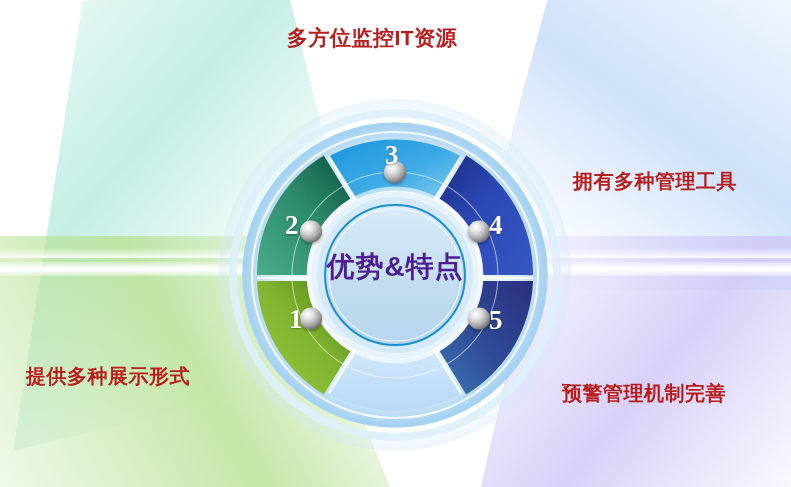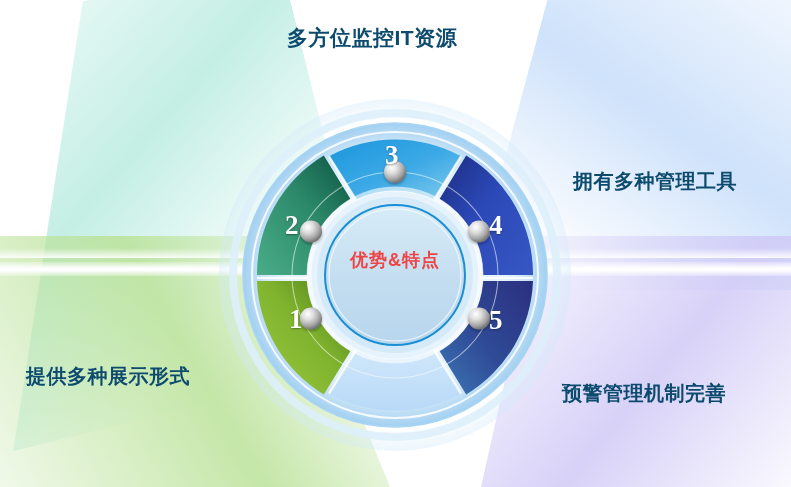--- a/index.html
+++ b/index.html
@@ -110,34 +110,34 @@
   .n5 { left: 489px; top: 307px; }
 
   
   .center-label {
     position: absolute;
     left: 310px;
     top: 248px;
     width: 170px;
     text-align: center;
     font-family: "Liberation Sans", "DejaVu Sans", sans-serif;
-    font-size: 18px;
+    font-size: 28px;
     font-weight: 700;
-    color: #ef4444;
+    color: #4c1d95;
     letter-spacing: 1px;
     user-select: none;
   }
 
   
   .caption {
     position: absolute;
     font-family: "Liberation Sans", "DejaVu Sans", sans-serif;
     font-weight: 700;
     font-size: 20px;
-    color: #0c4a6e;
+    color: #b91c1c;
     white-space: nowrap;
     letter-spacing: 0.5px;
     user-select: none;
   }
   .cap-top    { left: 287px; top: 24px;  font-size: 21px; }
   .cap-tl     { left: 20px;  top: 168px; }
   .cap-bl     { left: 26px;  top: 363px; }
   .cap-tr     { left: 573px; top: 168px; }
   .cap-br     { left: 562px; top: 380px; }
 </style>

